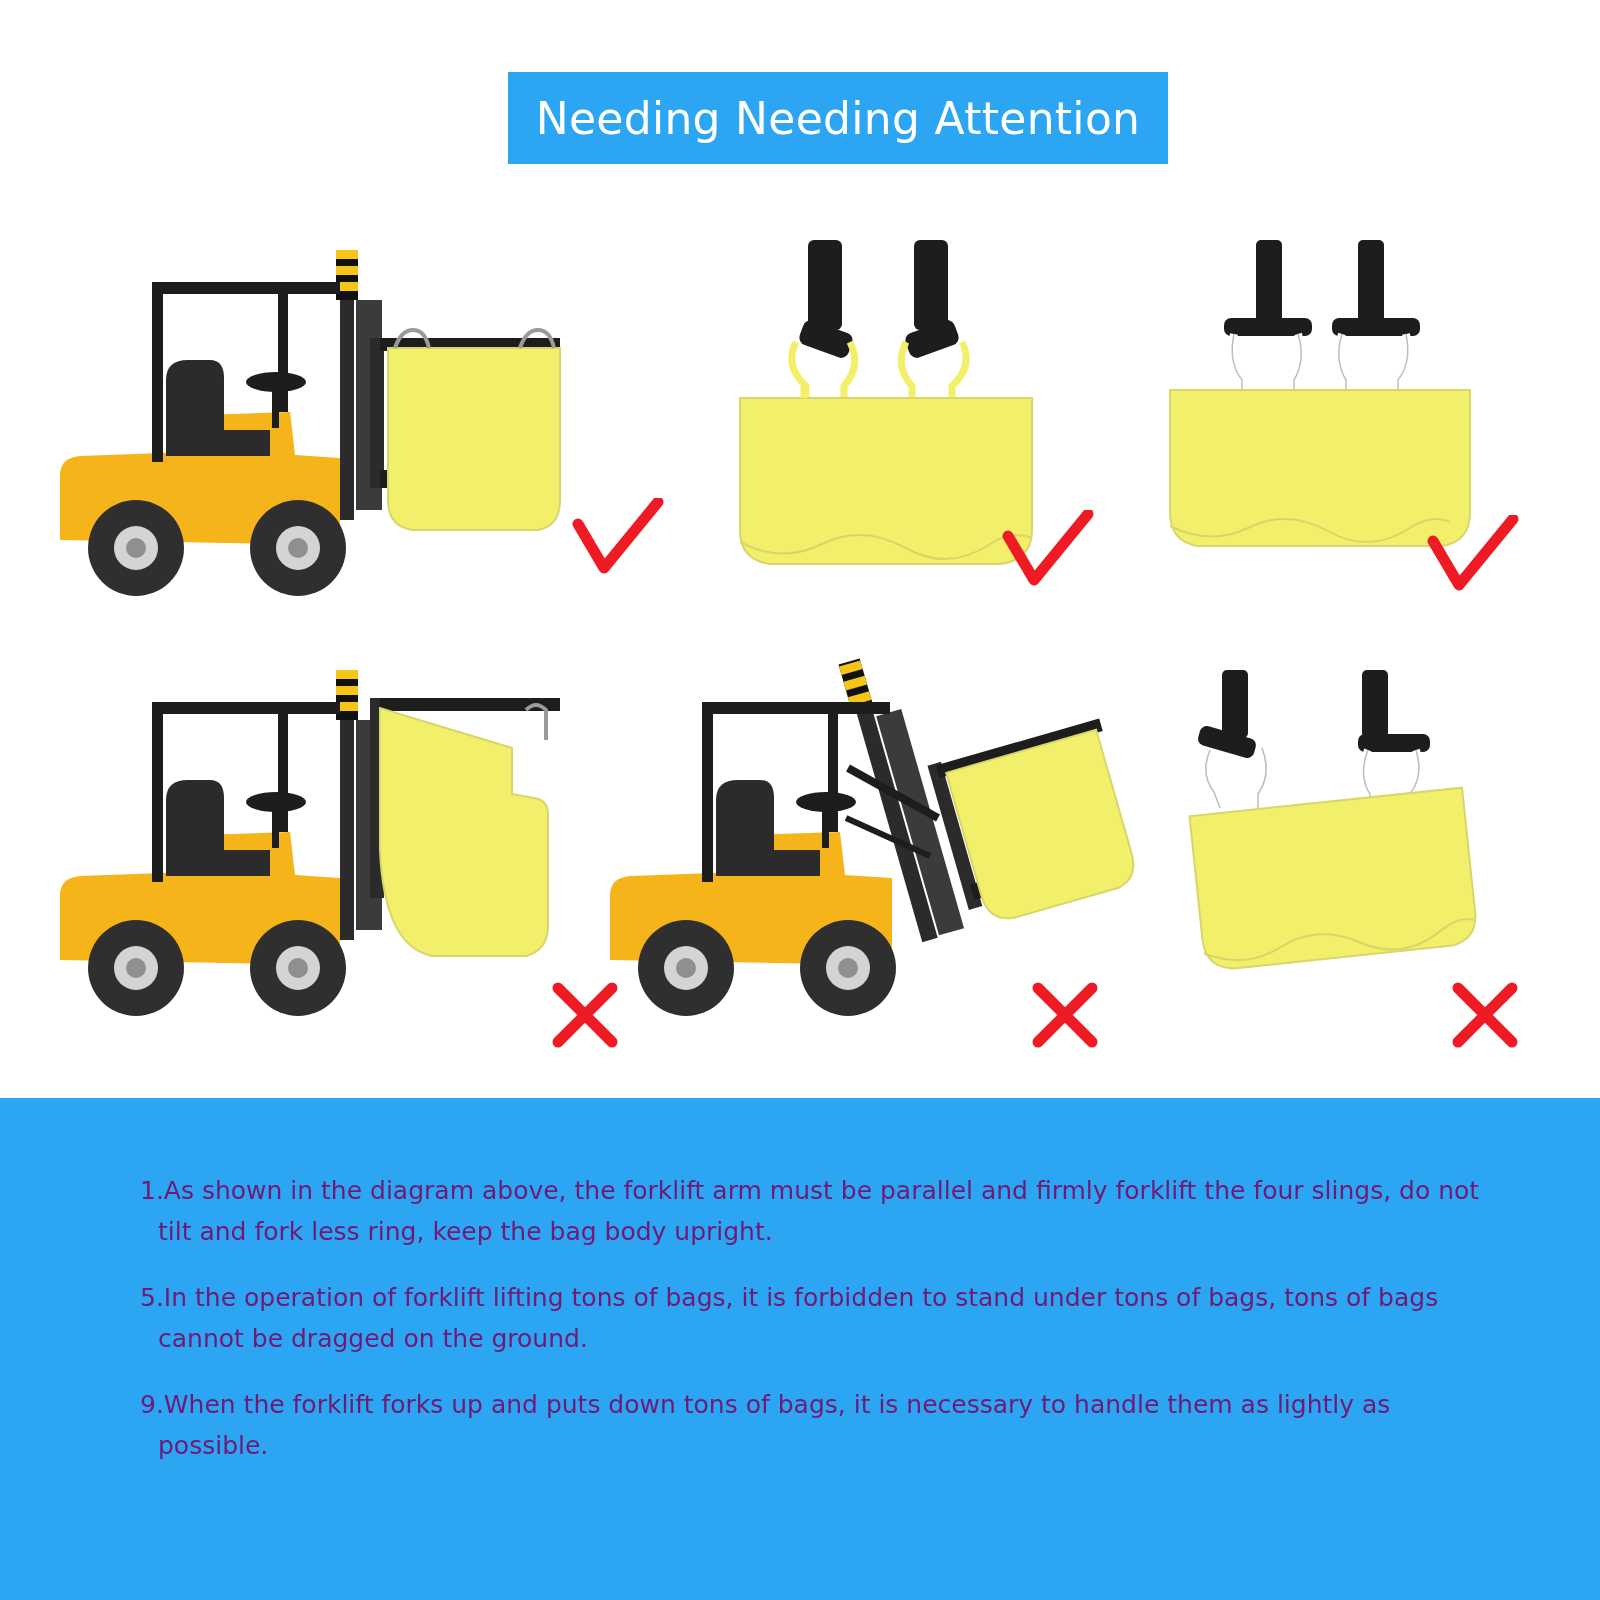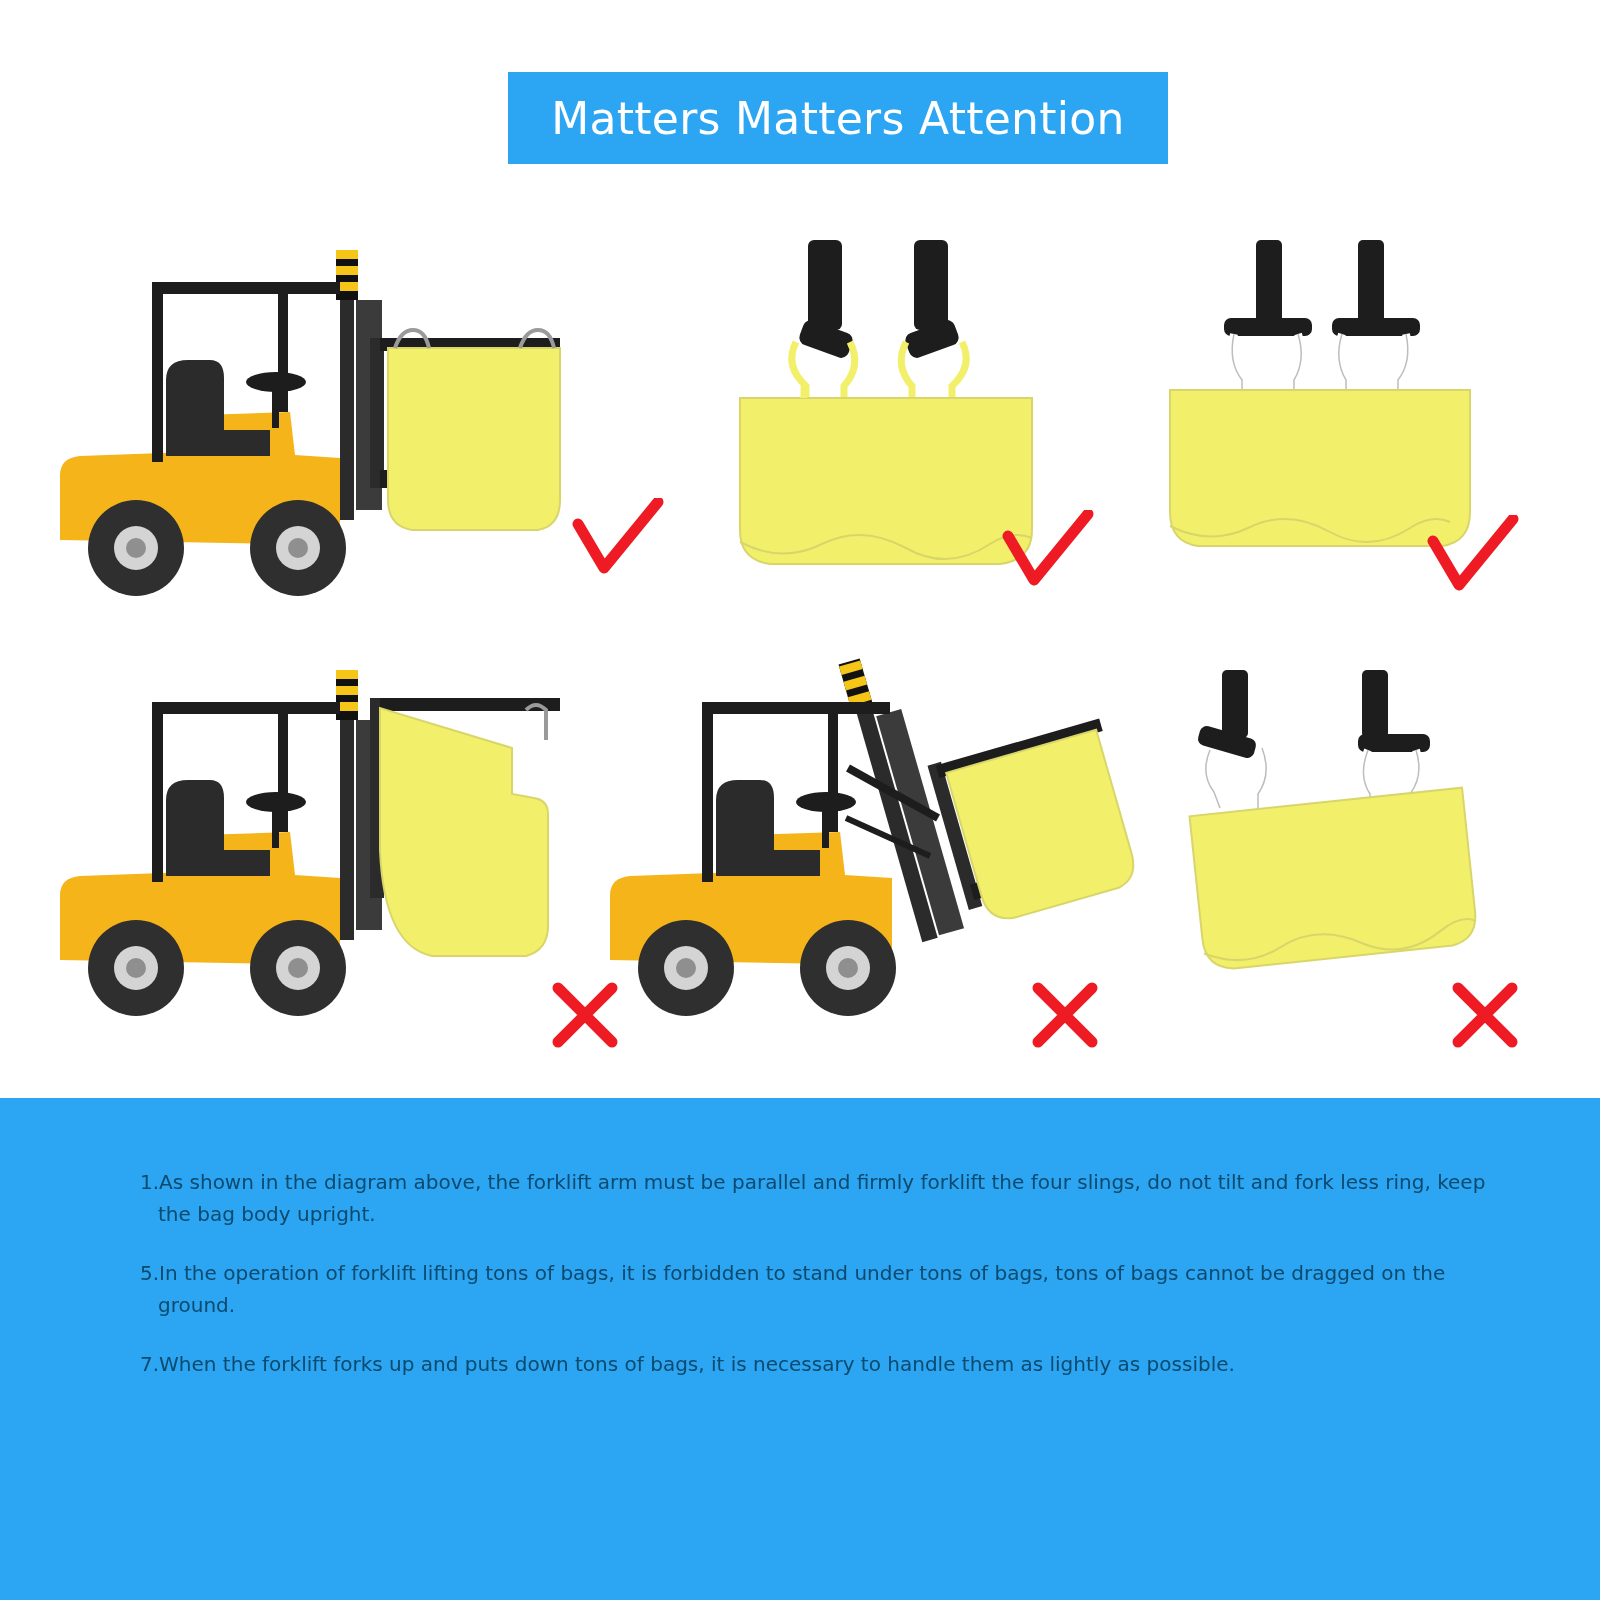--- a/index.html
+++ b/index.html
@@ -72,37 +72,37 @@
     position: absolute;
     left: 0;
     top: 1098px;
     width: 1600px;
     height: 502px;
     background: #2ca5f2;
     box-sizing: border-box;
     padding: 48px 110px 0 140px;
   }
   .note {
-    color: #0c4a6e;
-    font-size: 20px;
+    color: #701a75;
+    font-size: 25px;
     line-height: 1.62;
     margin-bottom: 26px;
     text-indent: -18px;
     padding-left: 18px;
     font-family: "DejaVu Sans", sans-serif;
   }
   svg { display: block; }
 </style>
 </head>
 <body>
 
 <div class="page">
 
   <div class="title-band">
-    <span class="title-text">Matters Matters Attention</span>
+    <span class="title-text">Needing Needing Attention</span>
   </div>
 
   <div class="grid">
 
     <div class="cell r1 c1">
       <svg width="660" height="420" viewBox="0 0 660 420">
 
         <rect x="300" y="40" width="14" height="250" fill="#2b2b2b"></rect>
         <rect x="316" y="70" width="26" height="210" fill="#3b3b3b"></rect>
         <rect x="296" y="20" width="22" height="50" fill="#111"></rect>
@@ -309,16 +309,16 @@
           <path d="M8 8 L62 62 M62 8 L8 62" stroke="#ee1b24" stroke-width="11" stroke-linecap="round"></path>
         </svg>
       </div>
     </div>
 
   </div>
 
   <div class="notes">
     <p class="note">1.As shown in the diagram above, the forklift arm must be parallel and firmly forklift the four slings, do not tilt and fork less ring, keep the bag body upright.</p>
     <p class="note">5.In the operation of forklift lifting tons of bags, it is forbidden to stand under tons of bags, tons of bags cannot be dragged on the ground.</p>
-    <p class="note">7.When the forklift forks up and puts down tons of bags, it is necessary to handle them as lightly as possible.</p>
+    <p class="note">9.When the forklift forks up and puts down tons of bags, it is necessary to handle them as lightly as possible.</p>
   </div>
 
 </div>
 
 </body></html>

